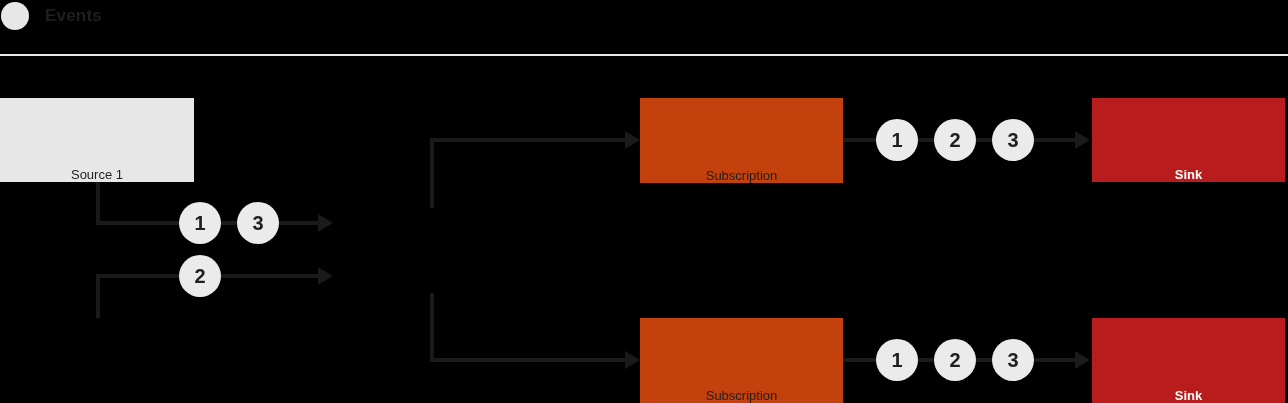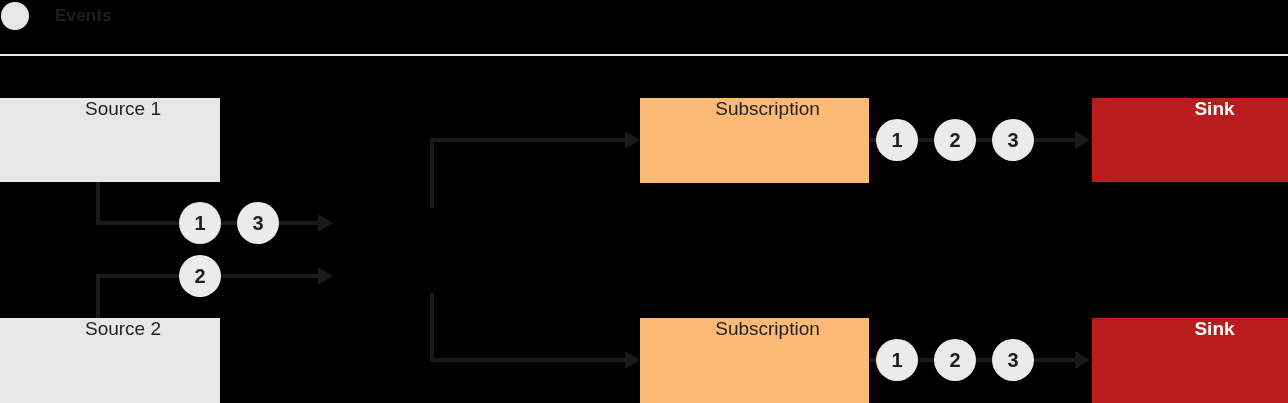--- a/index.html
+++ b/index.html
@@ -1,25 +1,25 @@
 <!DOCTYPE html>
 <html><head>
 <meta charset="utf-8">
 <style>
   html,body{margin:0;padding:0;background:#000;}
   .canvas{position:relative;width:1288px;height:403px;background:#000;overflow:hidden;
           font-family:"Liberation Sans",sans-serif;}
   .legend{position:absolute;top:2px;left:1px;display:flex;align-items:center;gap:16px;}
   .legend-circle{width:28px;height:28px;border-radius:50%;background:#e7e7e7;}
-  .legend-label{font-size:17px;font-weight:700;color:#1f1f1f;letter-spacing:.2px;margin-left:10px;}
+  .legend-label{font-size:17px;font-weight:700;color:#1f1f1f;letter-spacing:.2px;}
   .divider{position:absolute;left:0;top:54px;width:1288px;height:2px;background:#e8e8e8;}
-  .node{position:absolute;display:flex;align-items:flex-start;justify-content:center;
-        font-size:19px;color:#1f1f1f;padding-left:26px;}
+  .node{position:absolute;display:flex;align-items:flex-end;justify-content:center;
+        font-size:13px;color:#1f1f1f;}
   .node.gray{background:#e7e7e7;}
-  .node.lightblue{background:#fdba74;}
+  .node.lightblue{background:#c2410c;}
   .node.blue{background:#b91c1c;color:#ffffff;font-weight:600;}
   .hline,.vline{position:absolute;background:#1a1a1a;}
   .arrow-right{position:absolute;width:0;height:0;
         border-top:9px solid transparent;border-bottom:9px solid transparent;
         border-left:15px solid #1a1a1a;}
   .event-badge{position:absolute;width:42px;height:42px;border-radius:50%;background:#ebebeb;
         color:#1f1f1f;font-weight:700;font-size:20px;display:flex;align-items:center;
         justify-content:center;}
 </style>
 </head>
@@ -51,23 +51,20 @@
 
   <div class="hline" style="left:843px;top:138px;width:232px;height:4px"></div>
   <div class="arrow-right" style="left:1075px;top:131px"></div>
 
   <div class="hline" style="left:843px;top:358px;width:232px;height:4px"></div>
   <div class="arrow-right" style="left:1075px;top:351px"></div>
 
   <div class="node gray" style="left:0;top:98px;width:194px;height:84px">
     <span>Source 1</span>
   </div>
-  <div class="node gray" style="left:0;top:318px;width:194px;height:85px">
-    <span>Source 2</span>
-  </div>
   <div class="node lightblue" style="left:640px;top:98px;width:203px;height:85px">
     <span>Subscription</span>
   </div>
   <div class="node lightblue" style="left:640px;top:318px;width:203px;height:85px">
     <span>Subscription</span>
   </div>
   <div class="node blue" style="left:1092px;top:98px;width:193px;height:84px">
     <span>Sink</span>
   </div>
   <div class="node blue" style="left:1092px;top:318px;width:193px;height:85px">

